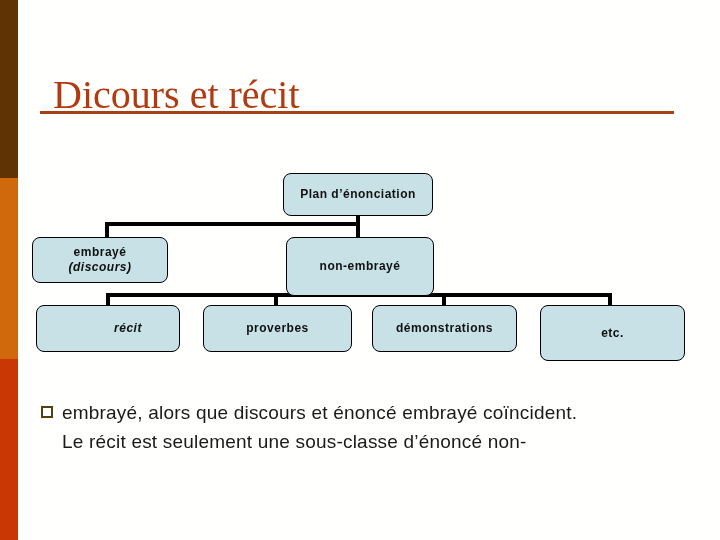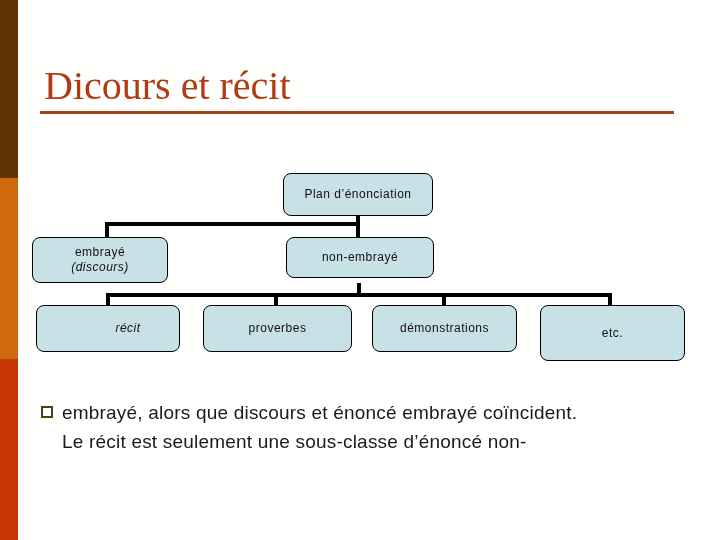--- a/index.html
+++ b/index.html
@@ -12,21 +12,21 @@
   }
   
   .accent-bar{position:absolute;left:0;top:0;width:18px;height:540px;}
   .seg{position:absolute;left:0;width:18px;}
   .seg-brown{top:0;height:178px;background:var(--bar_brown,#603305);}
   .seg-orange{top:178px;height:181px;background:var(--bar_orange,#d0690b);}
   .seg-red{top:359px;height:181px;background:var(--bar_red,#c93705);}
 
   
   .title{
-    position:absolute;left:40px;top:56px;margin:4px;
+    position:absolute;left:40px;top:56px;margin:13px;
     font-family:"Liberation Serif",serif;
     font-weight:normal;
     font-size:40px;line-height:52px;
     color:var(--title,#b23a10);
     white-space:nowrap;
   }
   .title-rule{
     position:absolute;left:40px;top:111px;width:634px;height:3px;
     background:var(--underline,#a64117);
   }
@@ -34,24 +34,25 @@
   
   .node{
     position:absolute;
     background:var(--box_fill,#c7e1e6);
     border:1px solid var(--box_border,#000);
     border-radius:8px;
     display:flex;flex-direction:column;align-items:center;justify-content:center;
     font-size:12px;letter-spacing:.5px;color:#111;
     text-align:center;line-height:15px;
     box-sizing:border-box;
+    font-weight:bold;
   }
   .node-root{left:283px;top:173px;width:150px;height:43px;}
   .node-embraye{left:32px;top:237px;width:136px;height:46px;}
-  .node-nonembraye{left:286px;top:237px;width:148px;height:41px;}
+  .node-nonembraye{left:286px;top:237px;width:148px;height:59px;}
   .node-recit{left:36px;top:305px;width:144px;height:47px;font-style:italic;padding-left:40px;}
   .node-proverbes{left:203px;top:305px;width:149px;height:47px;}
   .node-demonstrations{left:372px;top:305px;width:145px;height:47px;}
   .node-etc{left:540px;top:305px;width:145px;height:56px;}
   .sublabel{font-style:italic;}
 
   .conn{position:absolute;background:var(--connector,#000);}
   .c-root-stub   {left:356px;top:215px;width:4px;height:22px;}
   .c-rail1       {left:105px;top:222px;width:255px;height:4px;}
   .c-drop-embraye{left:105px;top:222px;width:4px;height:15px;}

